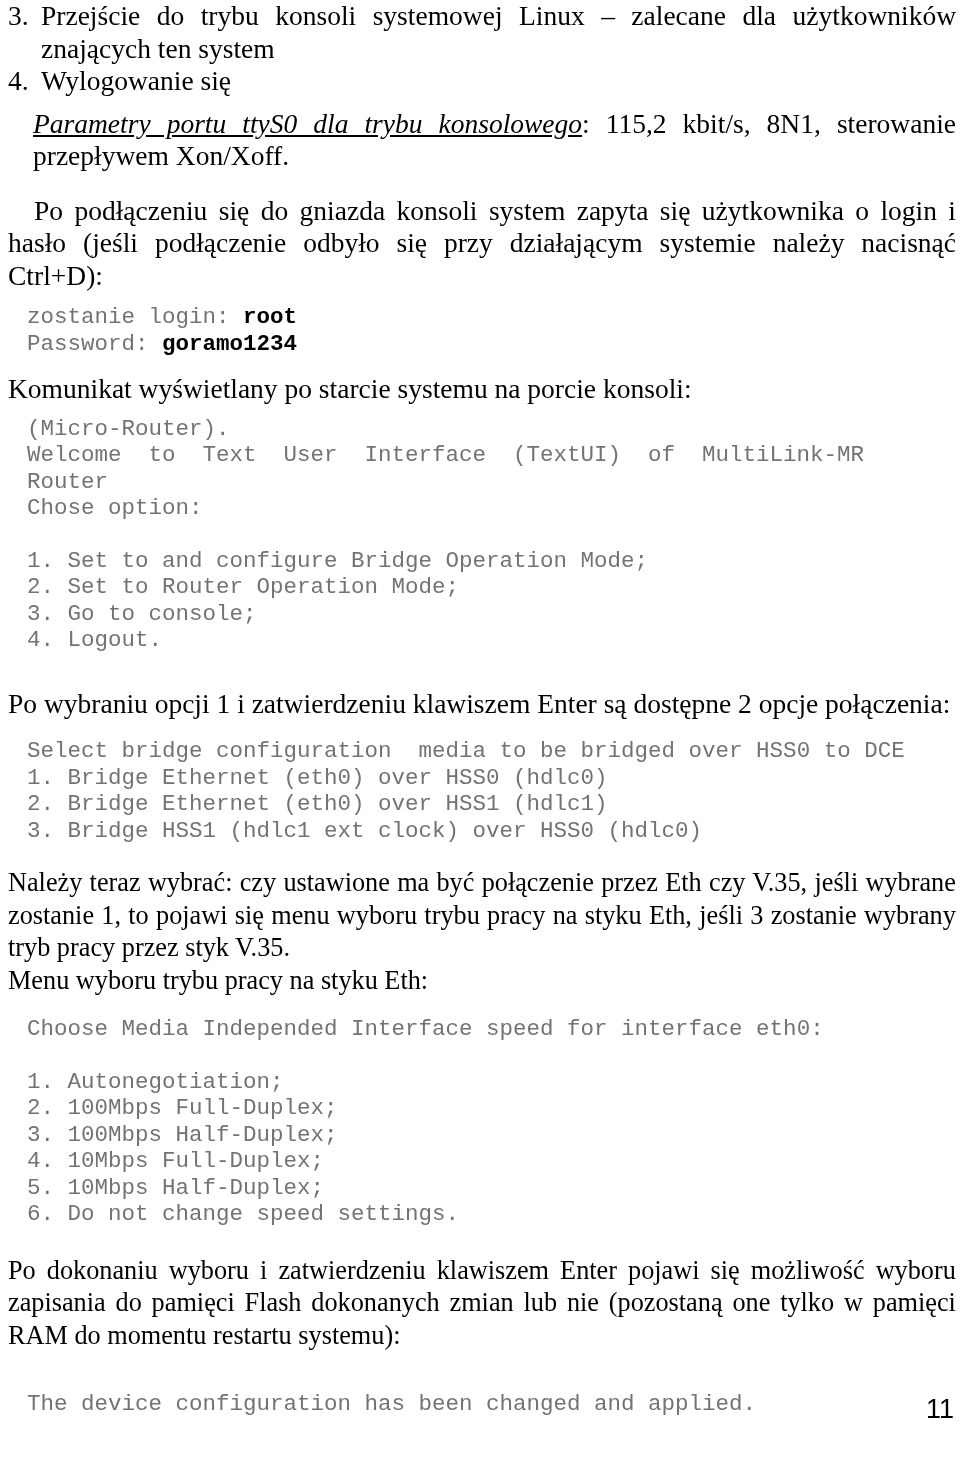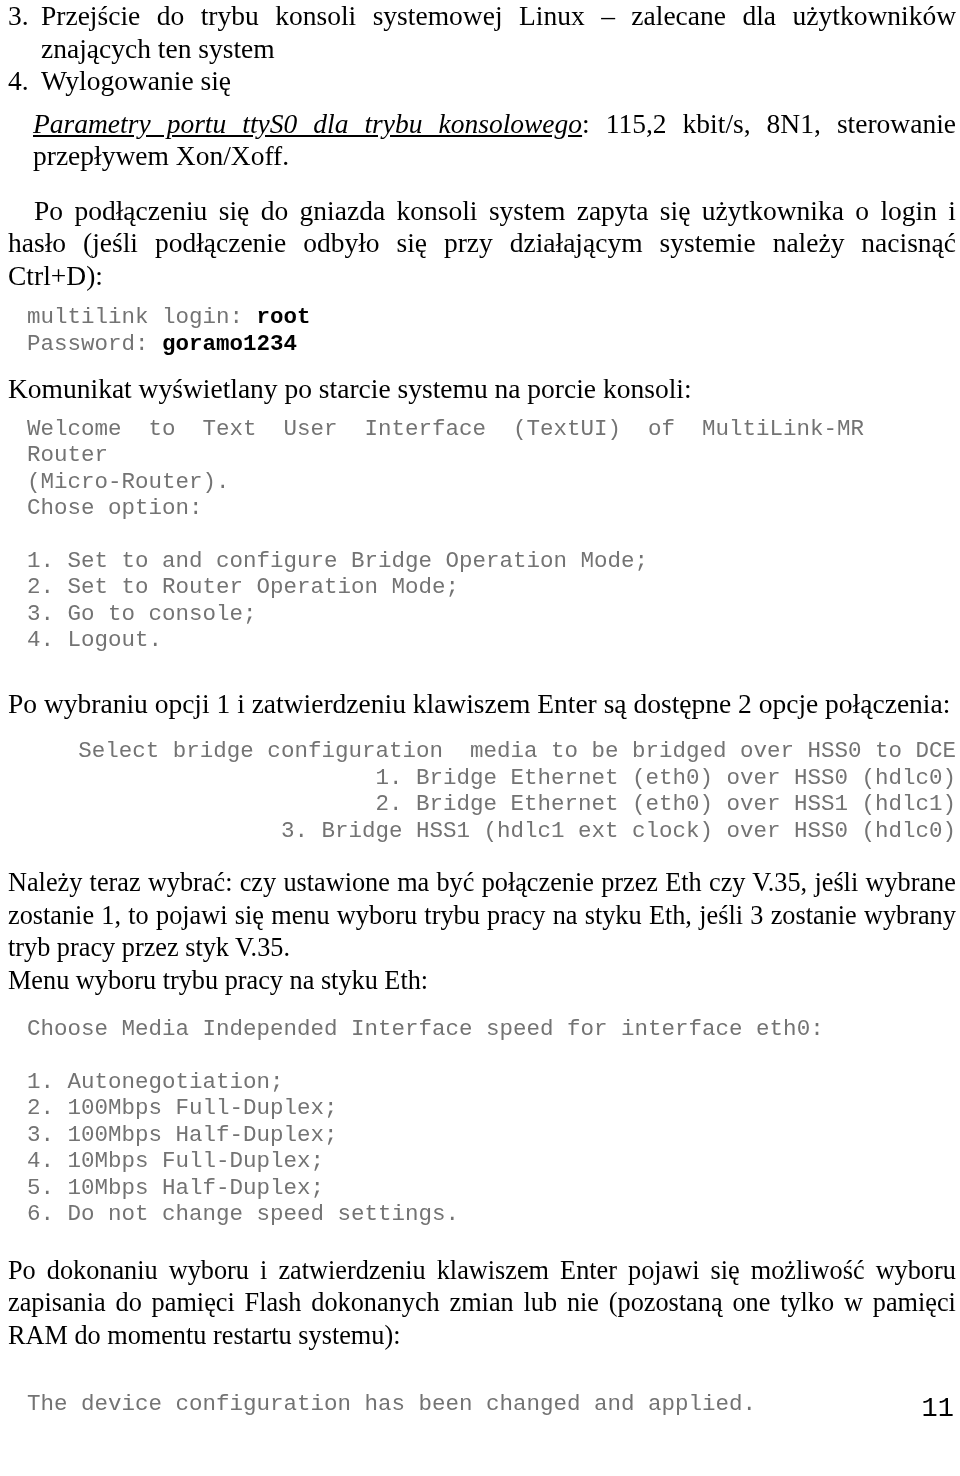--- a/index.html
+++ b/index.html
@@ -126,21 +126,21 @@
     text-align: center;
     font-family: "Liberation Serif", "DejaVu Serif", serif;
     font-size: 23px;
     line-height: 27px;
     color: #000;
   }
   .footer-pageno {
     position: absolute;
     right: 6px;
     top: 0px;
-    font-family: Liberation Mono, monospace;
+    font-family: Liberation Sans, sans-serif;
     font-size: 27px;
     line-height: 30px;
     color: #000;
   }
 </style>
 </head>
 <body>
 
 <div class="page">
 
@@ -158,46 +158,46 @@
     <div class="sp-10"></div>
 
     <p class="para" style="padding-left:25px; width:923px;"><span class="u-line">Parametry portu ttyS0 dla trybu konsolowego</span><span>: 115,2 kbit/s, 8N1, sterowanie przepływem Xon/Xoff.</span></p>
 
     <div class="sp-22"></div>
 
     <p class="para indent">Po podłączeniu się do gniazda konsoli system zapyta się użytkownika o login i hasło (jeśli podłączenie odbyło się przy działającym systemie należy nacisnąć Ctrl+D):</p>
 
     <div class="sp-12"></div>
 
-    <div class="mono" style="padding-left:19px;"><div><span>multilink login: </span><span class="bold">root</span></div><div><span>Password: </span><span class="bold">goramo1234</span></div></div>
+    <div class="mono" style="padding-left:19px;"><div><span>zostanie login: </span><span class="bold">root</span></div><div><span>Password: </span><span class="bold">goramo1234</span></div></div>
 
     <div class="sp-16"></div>
 
     <p class="para" style="font-weight:normal;">Komunikat wyświetlany po starcie systemu na porcie konsoli:</p>
 
     <div class="sp-10"></div>
 
     <div style="padding-left:19px;">
+      <div class="mono">(Micro-Router).</div>
       <div class="mono justified" style="width:926px;">Welcome to Text User Interface (TextUI) of MultiLink-MR Router</div>
-      <div class="mono">(Micro-Router).</div>
       <div class="mono">Chose option:</div>
       <div class="sp-26"></div>
       <div class="mono">1. Set to and configure Bridge Operation Mode;</div>
       <div class="mono">2. Set to Router Operation Mode;</div>
       <div class="mono">3. Go to console;</div>
       <div class="mono">4. Logout.</div>
     </div>
 
     <div class="sp-34"></div>
 
     <p class="para">Po wybraniu opcji 1 i zatwierdzeniu klawiszem Enter są dostępne 2 opcje połączenia:</p>
 
     <div class="sp-18"></div>
 
-    <div style="padding-left:19px;text-align:right;">
+    <div style="padding-left:19px;">
       <div class="mono">Select bridge configuration  media to be bridged over HSS0 to DCE</div>
       <div class="mono">1. Bridge Ethernet (eth0) over HSS0 (hdlc0)</div>
       <div class="mono">2. Bridge Ethernet (eth0) over HSS1 (hdlc1)</div>
       <div class="mono">3. Bridge HSS1 (hdlc1 ext clock) over HSS0 (hdlc0)</div>
     </div>
 
     <div class="sp-22"></div>
 
     <p class="para narrow">Należy teraz wybrać: czy ustawione ma być połączenie przez Eth czy V.35, jeśli wybrane zostanie 1, to pojawi się menu wyboru trybu pracy na styku Eth, jeśli 3 zostanie wybrany tryb pracy przez styk V.35.</p>
 

